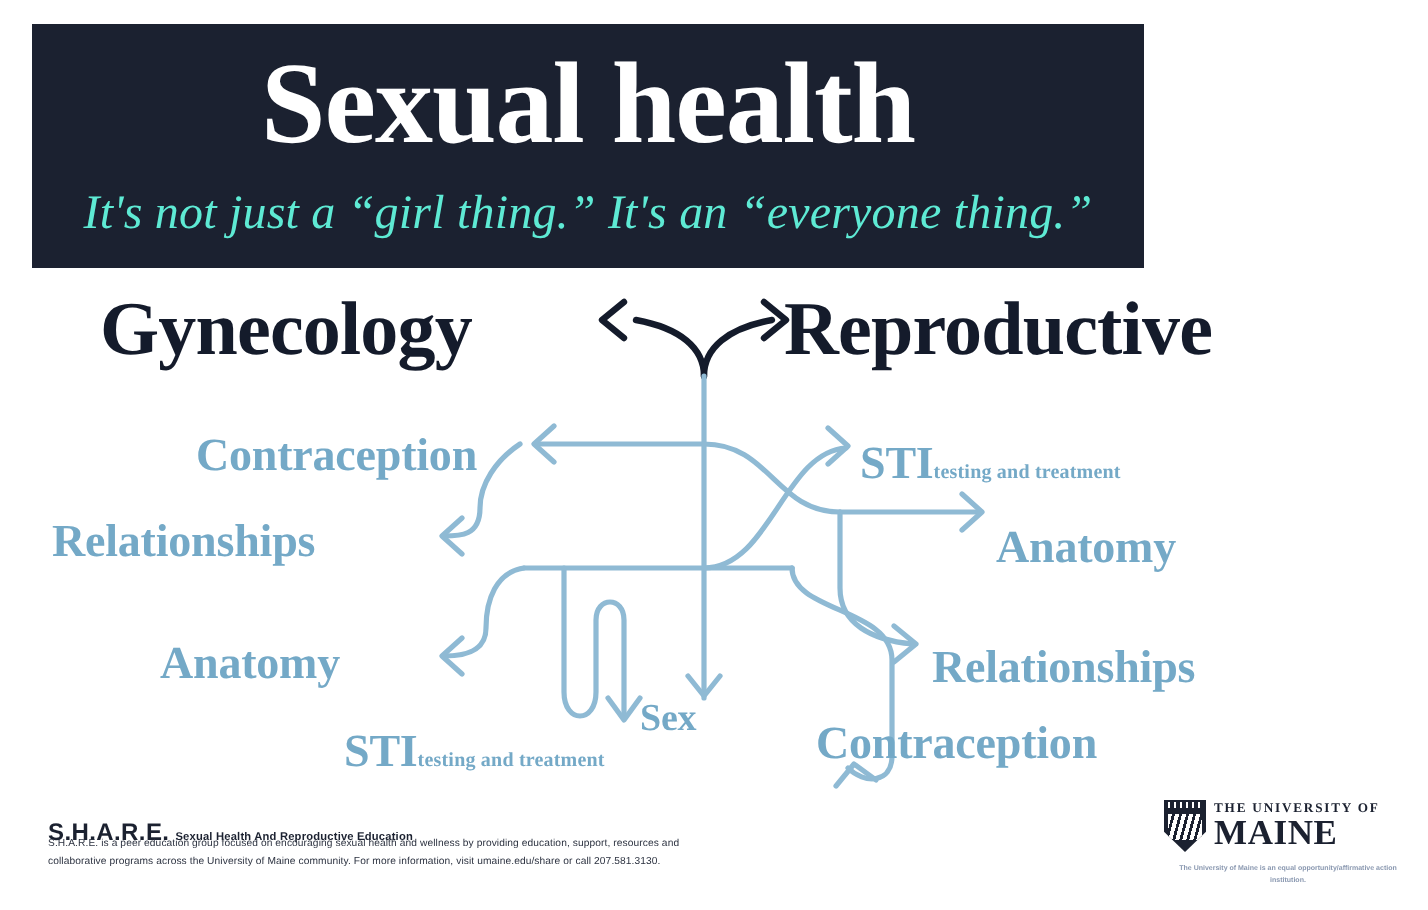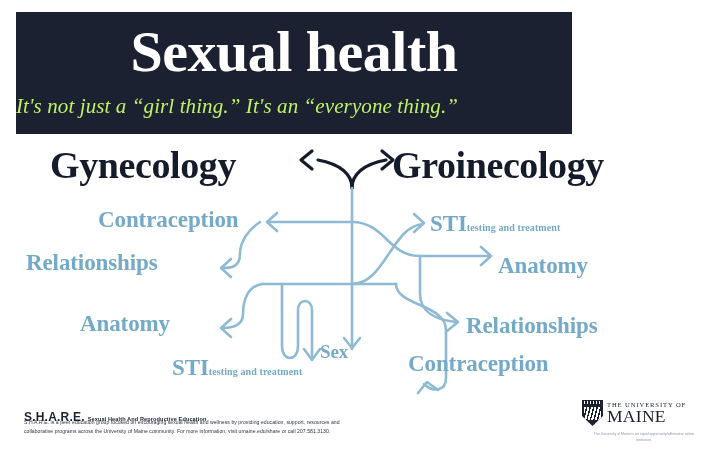--- a/index.html
+++ b/index.html
@@ -30,24 +30,25 @@
     color:#ffffff;
     font-family:"Liberation Serif", serif;
     font-weight:bold;
     font-size:58px;
     line-height:1.02;
     letter-spacing:-0.5px;
   }
   .header-sub{
     position:absolute;
     left:0; top:82px; width:100%;
-    color:#bef264;
+    text-align:center;
+    color:#5eead4;
     font-family:"Liberation Serif", serif;
     font-style:italic;
-    font-size:21px;
+    font-size:24px;
     letter-spacing:0.1px;
   }
 
   
   .diagram{
     position:absolute;
     left:0; top:134px;
     width:714px; height:265px;padding-left:48px;
   }
   .diagram svg{ position:absolute; left:0; top:0; }
@@ -61,20 +62,21 @@
   }
   .branch{
     color:#141b2b;
     font-size:38px;
     letter-spacing:-0.4px;
   }
   .leaf{
     color:#74a9c7;
     font-size:23px;
     letter-spacing:-0.1px;
+    margin-top:8px;
   }
   .leaf .sub{
     font-size:10px;
     letter-spacing:0.1px;
     font-weight:bold;
   }
   .leaf.sex{ font-size:19px; }
 
   
   .l-gyne   { left:50px;  top:12px; }
@@ -126,21 +128,21 @@
     font-family:"Liberation Sans", sans-serif;
     font-size:5.1px;
     line-height:1.75;
     letter-spacing:0.05px;
   }
 
   
   .umaine{
     position:absolute;
     right:14px; top:1px;
-    width:118px; height:52px;
+    width:118px; height:52px;font-weight:bold;
   }
   .um-row{
     position:absolute;
     left:0; top:0;
     display:flex; align-items:flex-start;
   }
   .um-shield{
     position:relative;
     width:21px; height:26px;
     margin-right:4px;
@@ -249,21 +251,21 @@
       <path class="bl" d="M282 150 L282 212 C282 228 298 228 298 212 L298 176 C298 164 312 164 312 176 L312 225"></path>
       <polyline class="bl" points="304,215 312,226 320,215"></polyline>
 
       <path class="bl" d="M396 150 C396 172 446 170 446 196 L446 244 C446 258 432 258 424 250"></path>
       <polyline class="bl" points="418,259 427,248 438,256"></polyline>
       <line class="bl" x1="396" y1="150" x2="396" y2="150"></line>
       <path class="bl" d="M352 150 L396 150"></path>
     </svg>
 
     <div class="lbl branch l-gyne">Gynecology</div>
-    <div class="lbl branch l-groin">Groinecology</div>
+    <div class="lbl branch l-groin">Reproductive</div>
 
     <div class="lbl leaf l-contra-left">Contraception</div>
     <div class="lbl leaf l-relat-left">Relationships</div>
     <div class="lbl leaf l-anat-left">Anatomy</div>
     <div class="lbl leaf l-sti-left">
       <span>STI</span><span class="sub">testing and treatment</span>
     </div>
 
     <div class="lbl leaf l-sti-right">
       <span>STI</span><span class="sub">testing and treatment</span>

